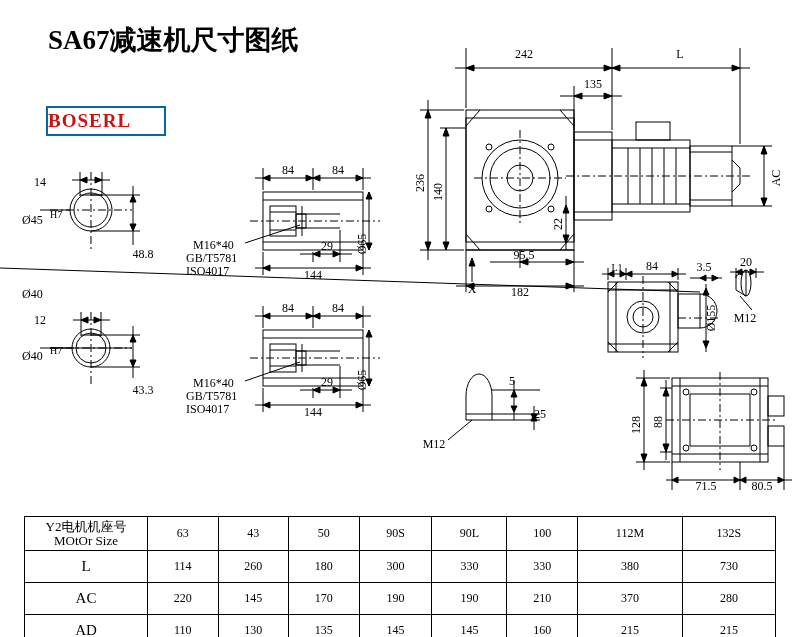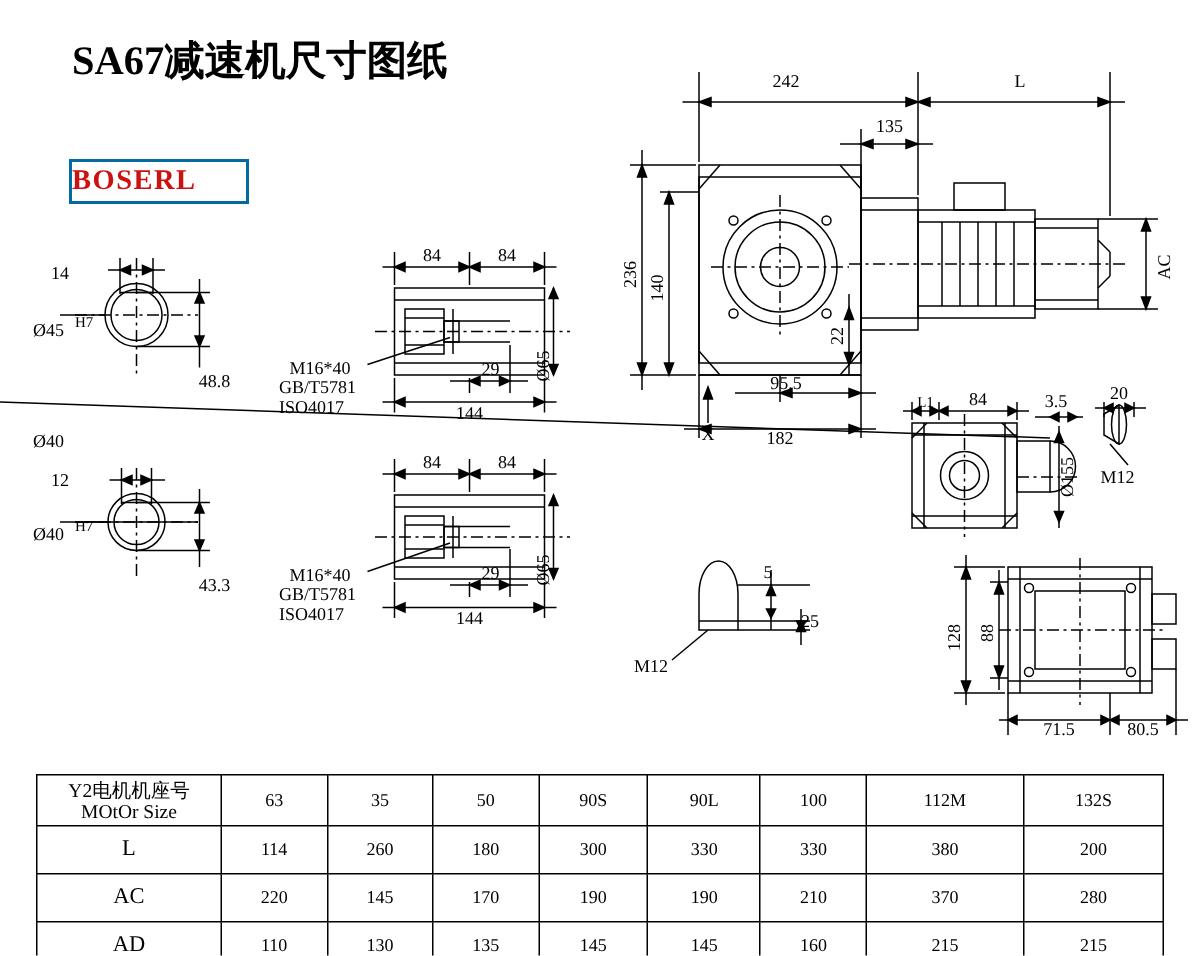--- a/index.html
+++ b/index.html
@@ -400,38 +400,38 @@
 </svg>
 
 <table id="spec-table">
   <tbody>
       <tr>
     <td class="corner">
       <div>Y2电机机座号</div>
       <div>MOtOr Size</div>
     </td>
     <td>63</td>
-    <td>35</td>
+    <td>43</td>
     <td>50</td>
     <td>90S</td>
     <td>90L</td>
     <td>100</td>
     <td>112M</td>
     <td>132S</td>
   </tr>
   <tr>
     <td class="rowhead">L</td>
     <td>114</td>
     <td>260</td>
     <td>180</td>
     <td>300</td>
     <td>330</td>
     <td>330</td>
     <td>380</td>
-    <td>200</td>
+    <td>730</td>
   </tr>
   <tr>
     <td class="rowhead">AC</td>
     <td>220</td>
     <td>145</td>
     <td>170</td>
     <td>190</td>
     <td>190</td>
     <td>210</td>
     <td>370</td>

